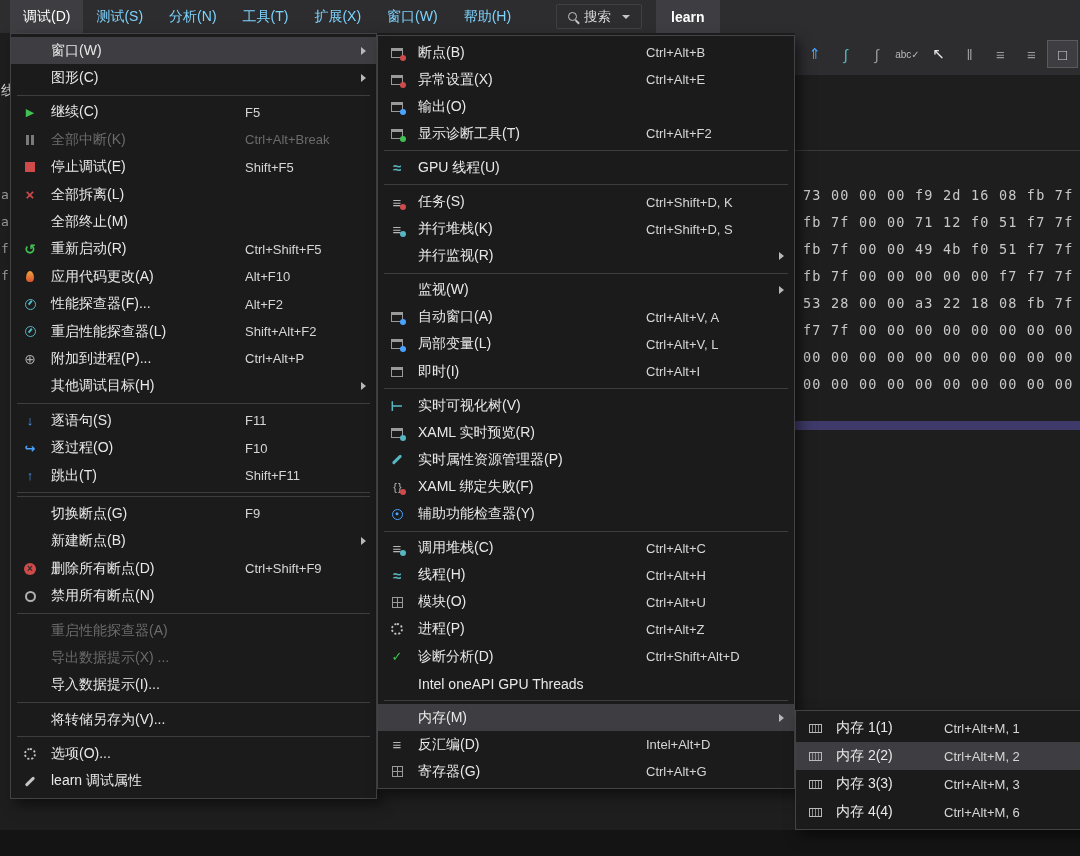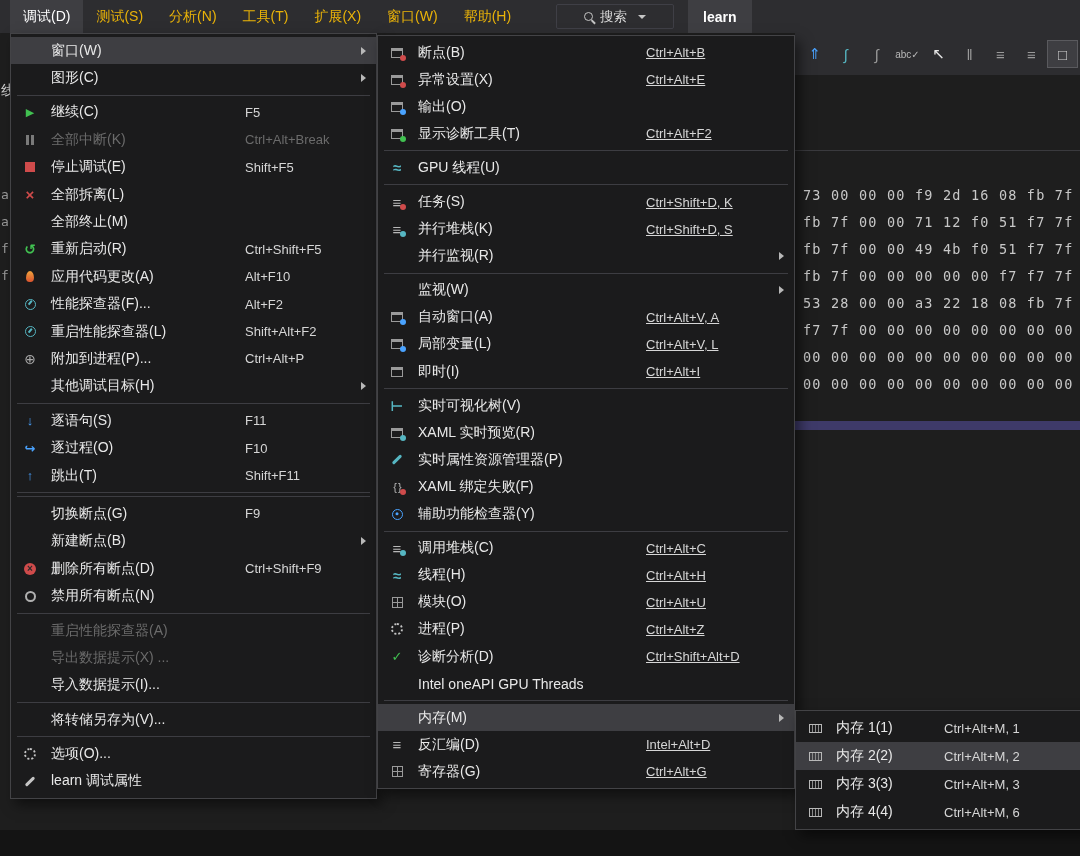--- a/index.html
+++ b/index.html
@@ -25,24 +25,24 @@
   .divline{position:absolute;left:795px;top:150px;width:285px;height:1px;background:#3a3a3e;z-index:1;}
   .hexpane{position:absolute;left:803px;top:182px;z-index:1;
            font-family:"DejaVu Sans Mono","Liberation Mono",monospace;font-size:13.5px;
            line-height:27px;color:#c8c8c8;white-space:pre;letter-spacing:1.2px;}
   .accentbar{position:absolute;left:795px;top:421px;width:285px;height:9px;background:#3e3a69;z-index:1;}
   .bottomstrip{position:absolute;left:0;top:830px;width:1080px;height:26px;background:#141414;z-index:1;}
 
   
   .menubar{position:absolute;top:0;left:0;right:0;height:33px;background:#2d2d30;display:flex;
            align-items:stretch;padding-left:10px;z-index:6;}
-  .mb-item{display:flex;align-items:center;padding:0 13px;font-size:14px;color:#eab308;white-space:nowrap;}
+  .mb-item{display:flex;align-items:center;padding:0 13px;font-size:14px;color:#7dd3fc;white-space:nowrap;}
   .mb-item.open{background:#3e3e42;color:#ffffff;text-align:right;}
   .searchbox{display:flex;align-items:center;gap:7px;margin-left:32px;margin-top:4px;margin-bottom:4px;
-             padding:0 27px;background:#2d2d30;border:1px solid #3f3f46;border-radius:2px;}
+             padding:0 11px;background:#2d2d30;border:1px solid #3f3f46;border-radius:2px;}
   .glass{width:9px;height:9px;border:1.5px solid #c5c5c5;border-radius:50%;position:relative;box-sizing:border-box;flex:none;}
   .glass::after{content:"";position:absolute;width:5px;height:1.5px;background:#c5c5c5;
                 transform:rotate(45deg);right:-4px;bottom:-2px;}
   .search-lbl{font-size:13.5px;color:#d8d8d8;white-space:nowrap;}
   .caret{width:0;height:0;border-top:4px solid #c5c5c5;border-left:4px solid transparent;
          border-right:4px solid transparent;margin-left:4px;}
   .project{display:flex;align-items:center;margin-left:14px;padding:0 15px;background:#3e3e42;
            color:#ffffff;font-weight:bold;font-size:14px;white-space:nowrap;}
 
   
@@ -54,21 +54,21 @@
 
   .mi{display:flex;align-items:center;position:relative;padding:0 8px 0 4px;}
   .debug-menu .mi{height:27.4px;}
   .window-submenu .mi{height:27.1px;}
   .memory-submenu .mi{height:28px;}
   .mi.hl{background:#3e3e42;}
   .mi .lbl{font-size:14px;color:#e8e8e8;white-space:nowrap;margin-left:6px;}
   .mi.dis .lbl,.mi.dis .sc{color:#6b6b6b;}
   .mi .sc{position:absolute;font-size:13px;color:#d6d6d6;white-space:nowrap;}
   .debug-menu .sc{left:234px;}
-  .window-submenu .sc{left:268px;text-decoration:underline;}
+  .window-submenu .sc{left:268px;}
   .memory-submenu .sc{left:148px;}
   .mi .arr{position:absolute;right:10px;width:0;height:0;border-left:5px solid #b8b8b8;
            border-top:4px solid transparent;border-bottom:4px solid transparent;}
   .msep{height:1px;background:#3d3d42;margin:3px 6px;}
 
   
   .ic{width:30px;height:20px;display:flex;align-items:center;justify-content:center;
       flex:none;position:relative;}
   .ic::before{display:block;}
   .ic-play::before{content:"▶";color:#41c151;font-size:11px;}

